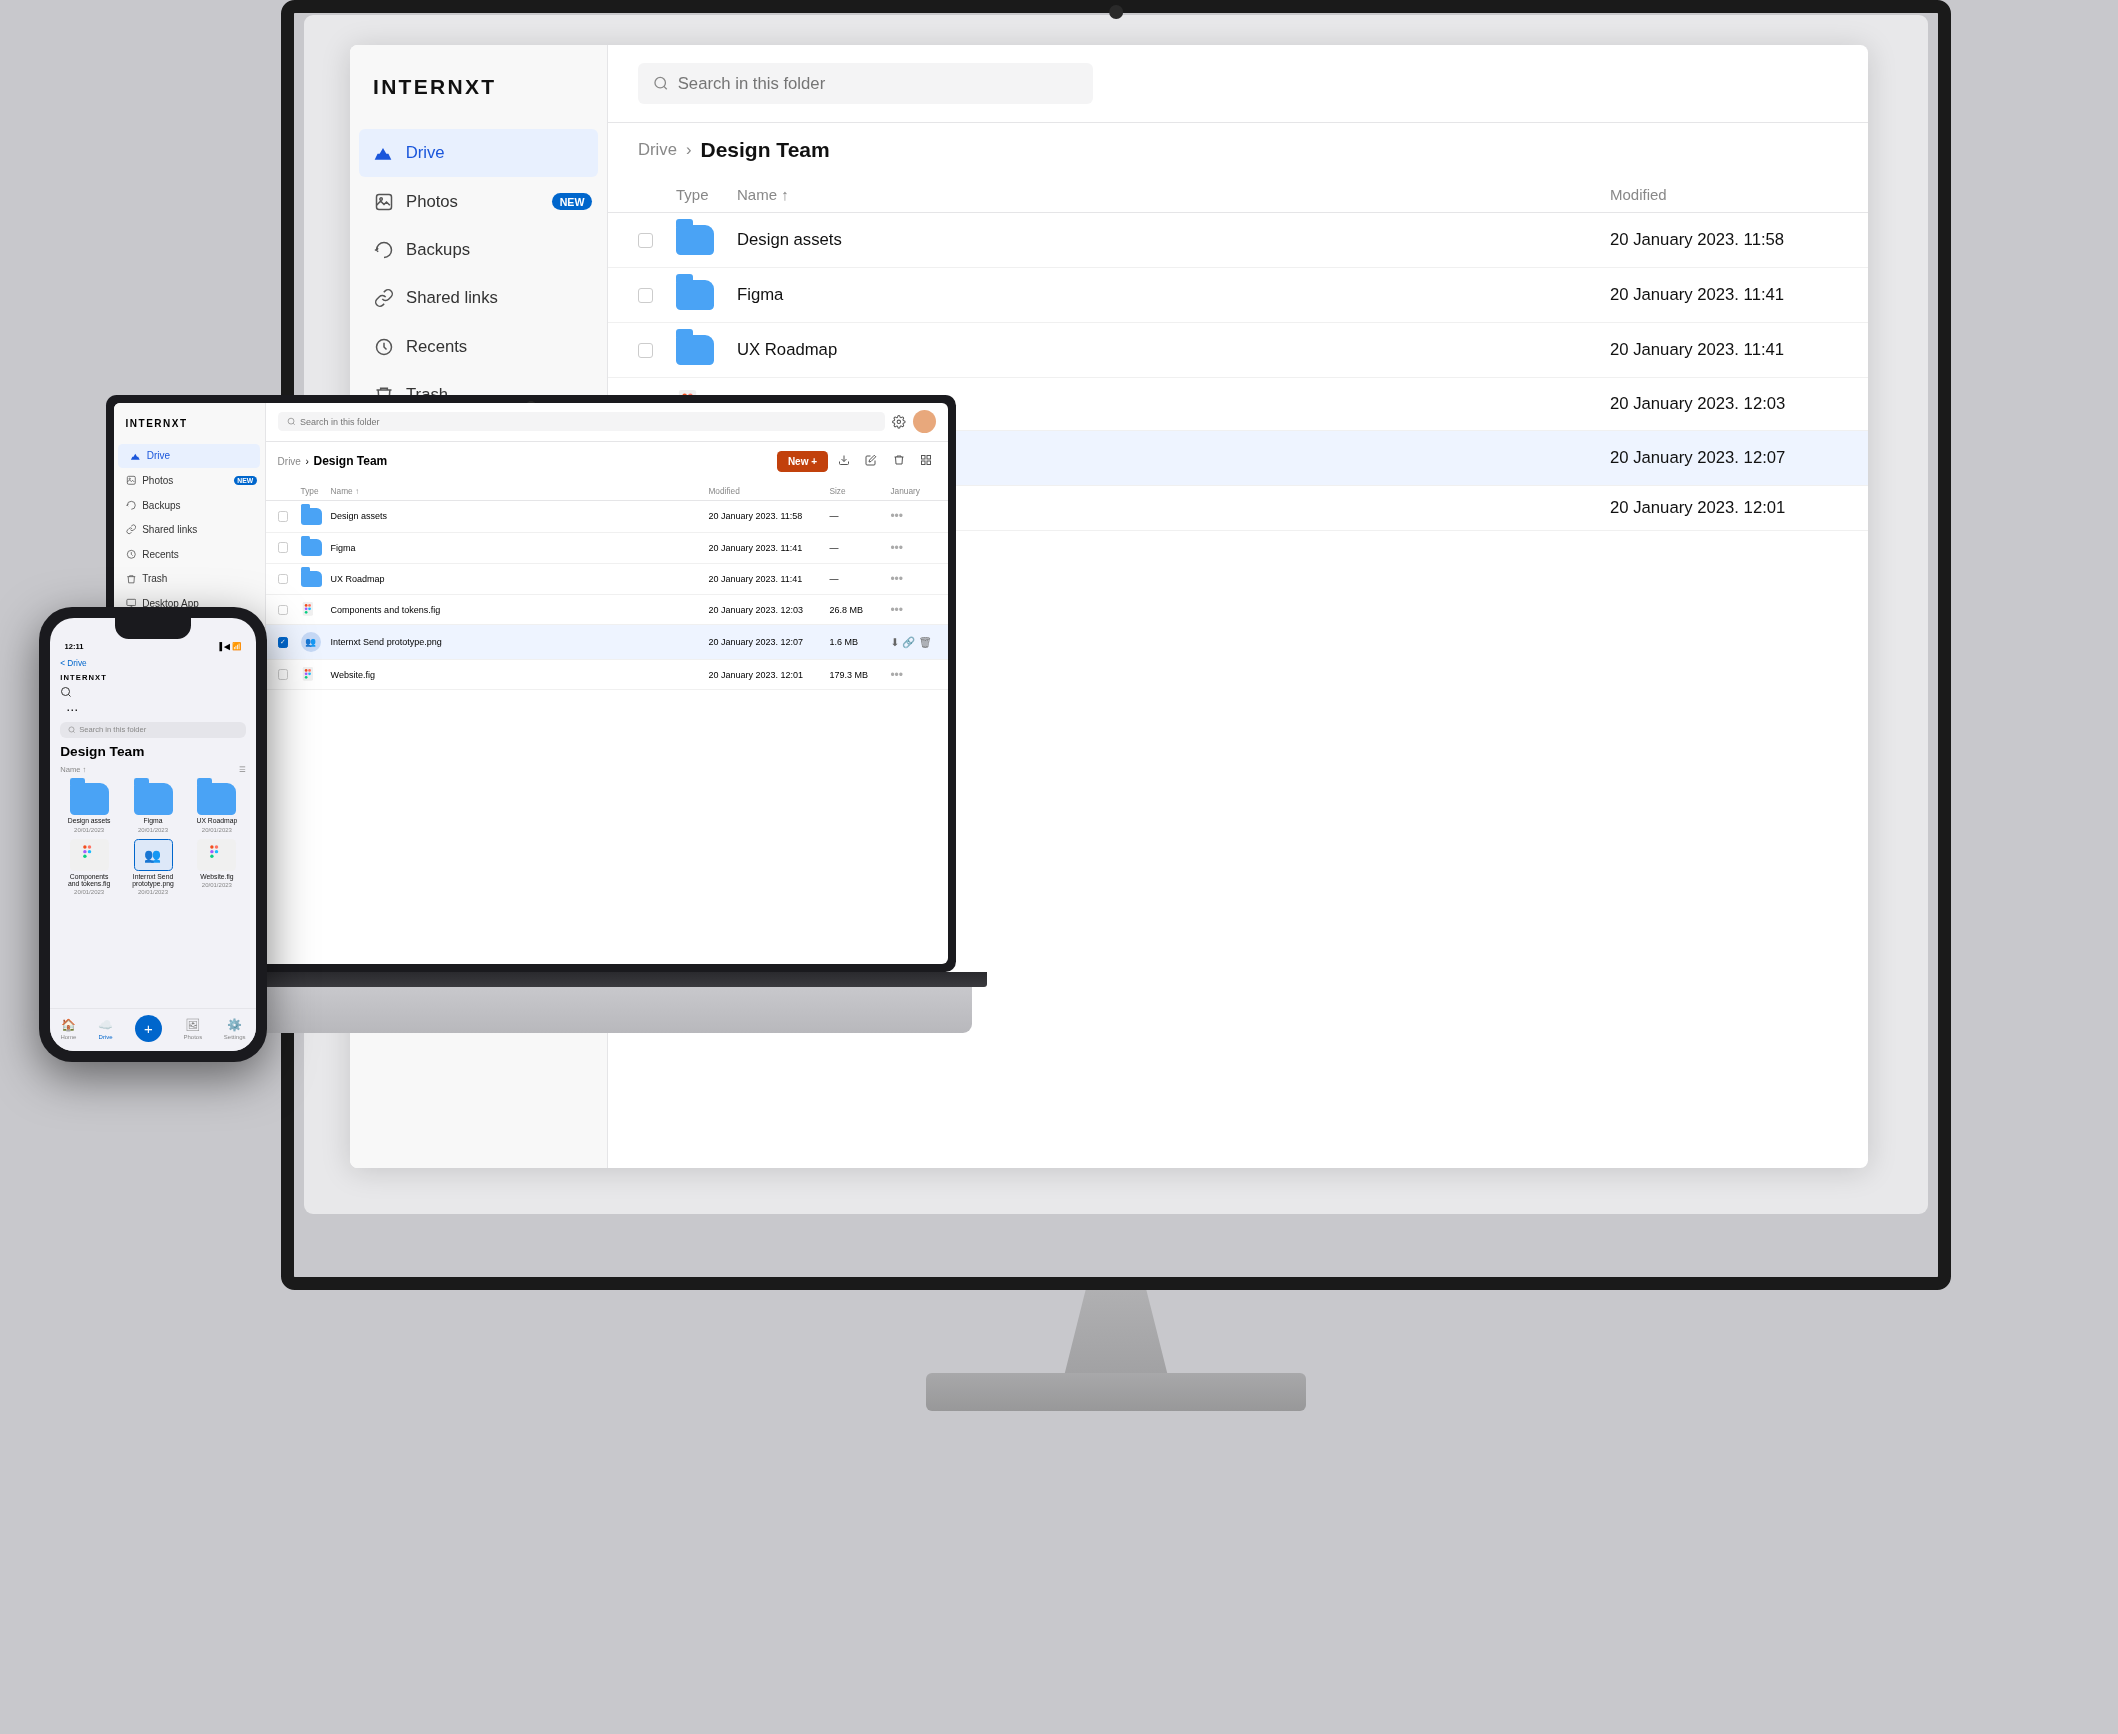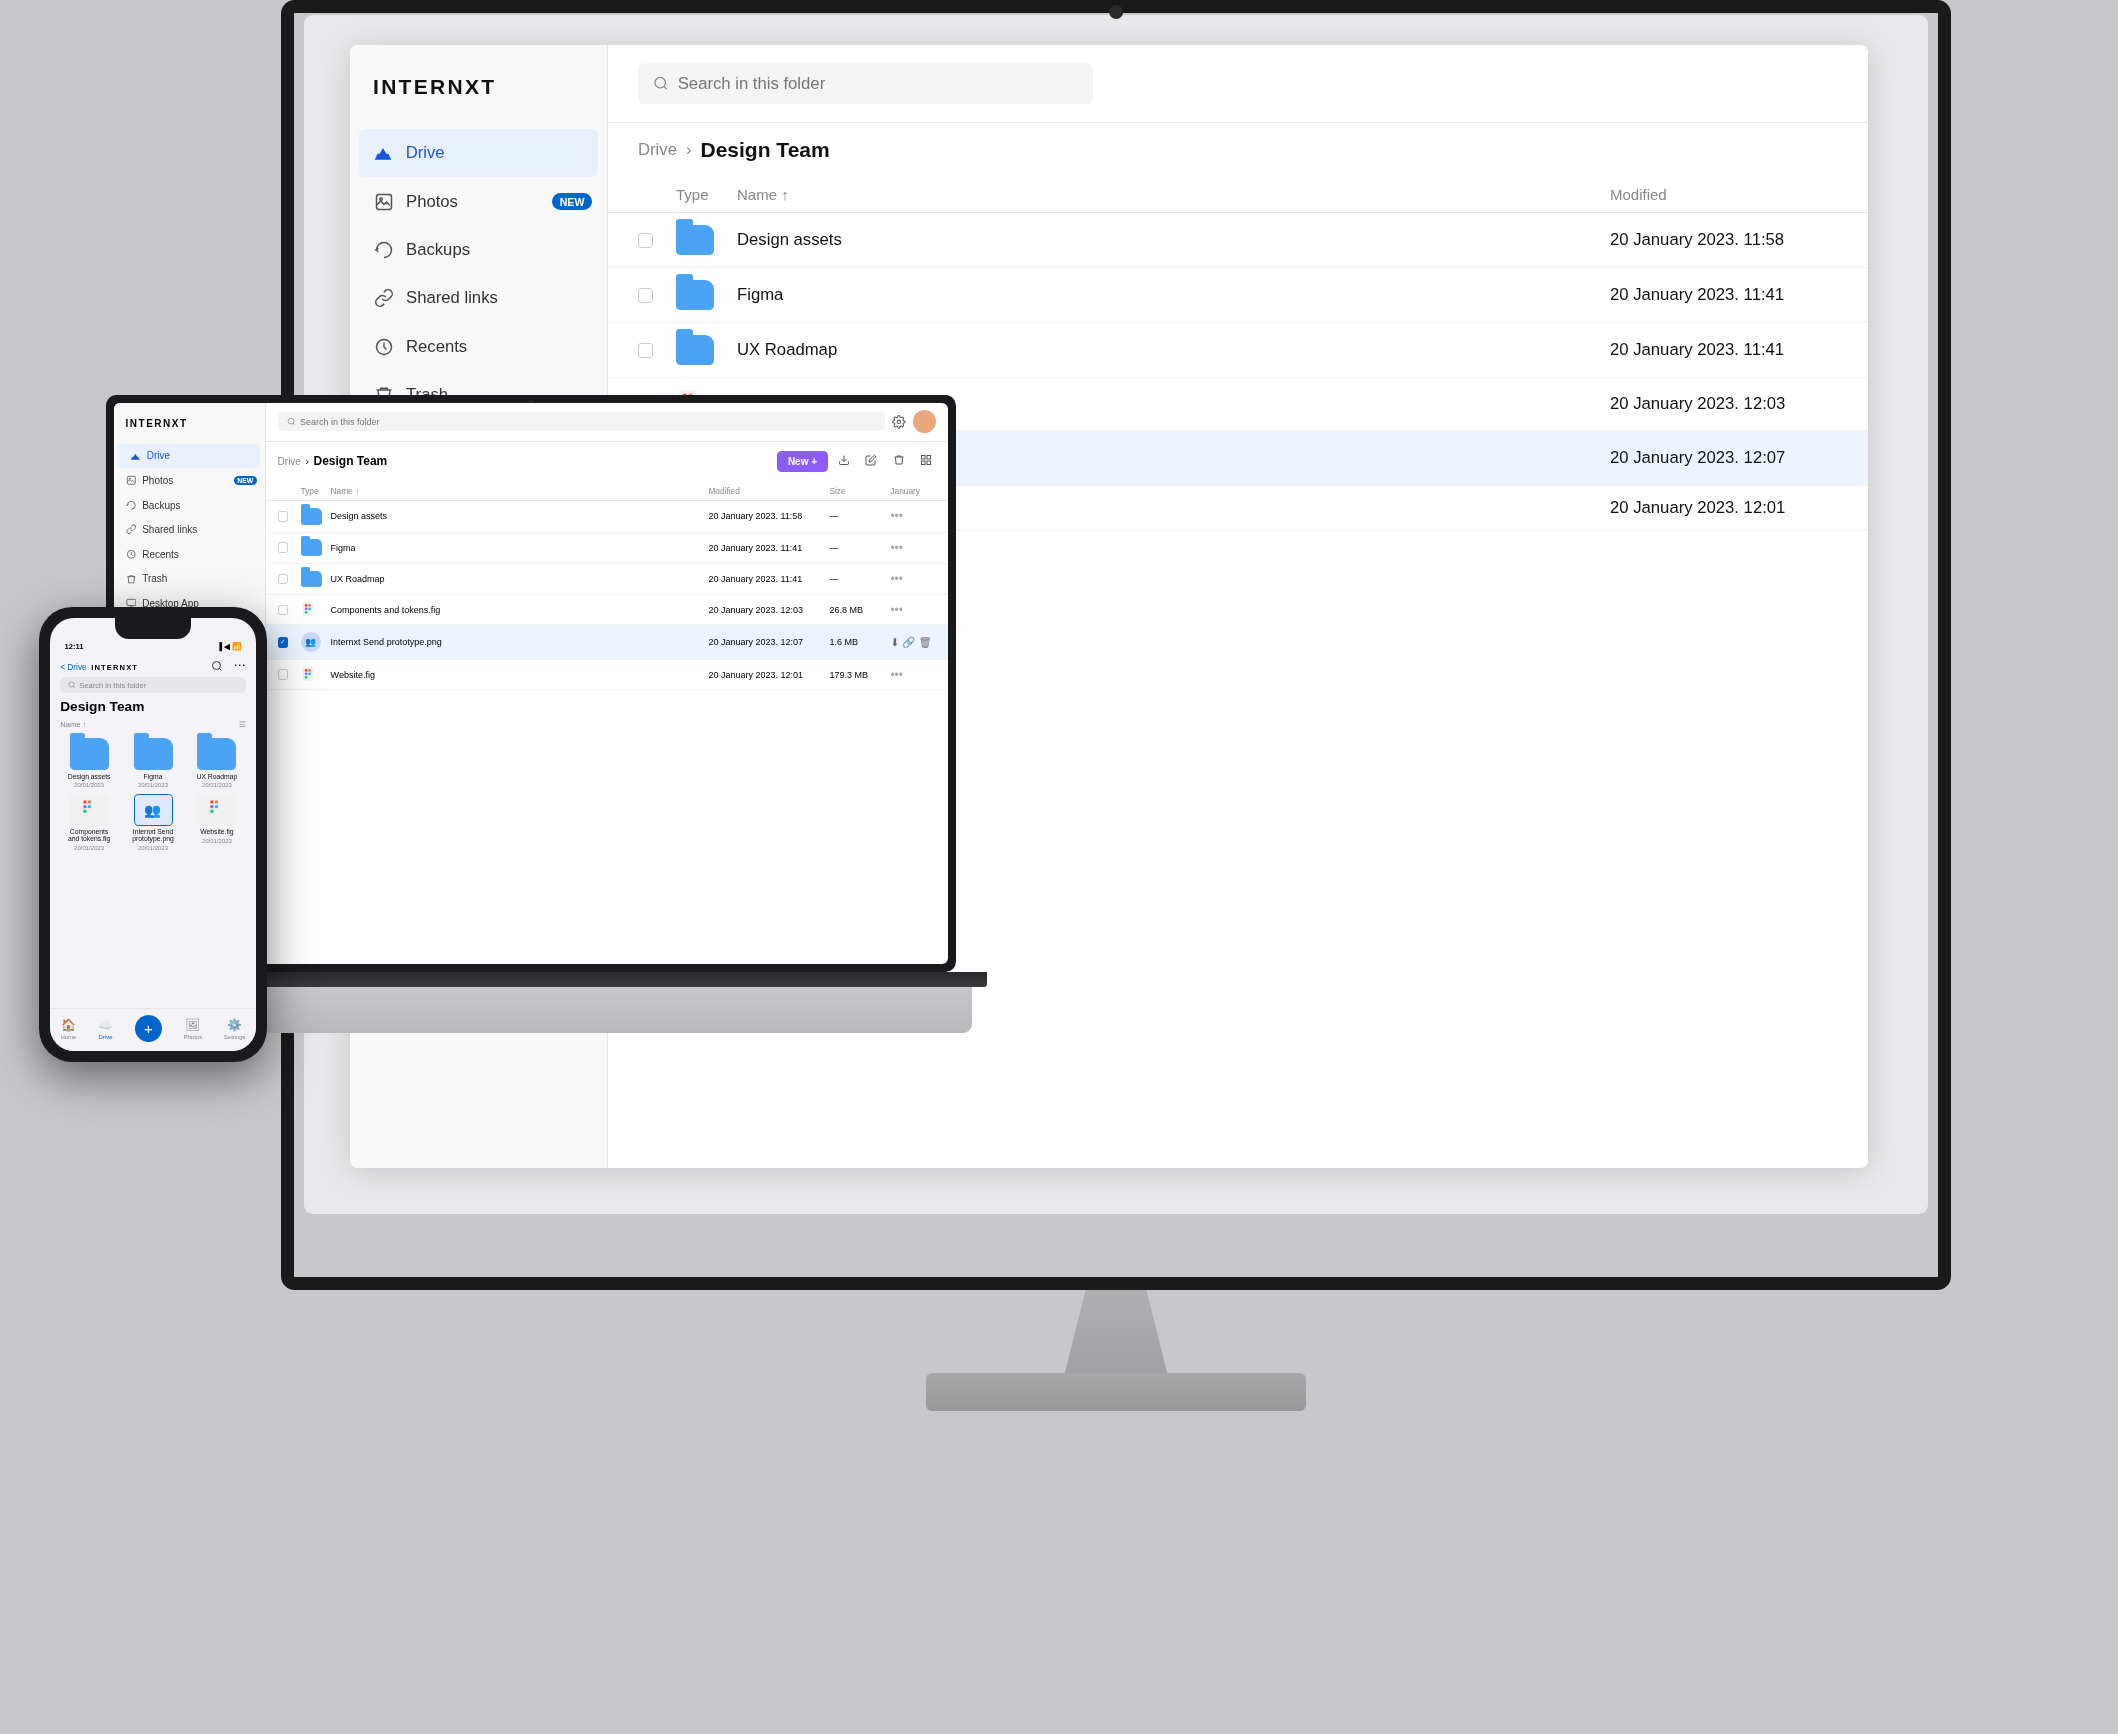--- a/index.html
+++ b/index.html
@@ -367,21 +367,21 @@
       font-size: 10px;
     }
     .laptop-breadcrumb .parent { color: #888; }
     .laptop-breadcrumb .current { font-weight: 700; font-size: 12px; }
     .laptop-actions {
       display: flex;
       align-items: center;
       gap: 6px;
     }
     .new-btn {
-      background: #8b5cf6;
+      background: #c2410c;
       color: white;
       border: none;
       padding: 5.3px 10.6px;
       border-radius: 4.6px;
       font-size: 10px;
       font-weight: 600;
       cursor: pointer;
       display: flex;
       align-items: center;
       gap: 3px;
@@ -484,23 +484,24 @@
     .phone-status-bar {
       display: flex;
       justify-content: space-between;
       align-items: center;
       padding: 24px 15px 3px;
       font-size: 7.6px;
       font-weight: 600;
     }
     .phone-header {
       display: flex;
-      align-items: flex-end;
+      align-items: flex-start;
       padding: 4.6px 10.6px;
       gap: 4.6px;
+      flex-direction: column;
     }
     .phone-back {
       color: #0066cc;
       font-size: 8.3px;
     }
     .phone-search-bar {
       display: flex;
       align-items: center;
       background: #e5e5ea;
       border-radius: 6px;

